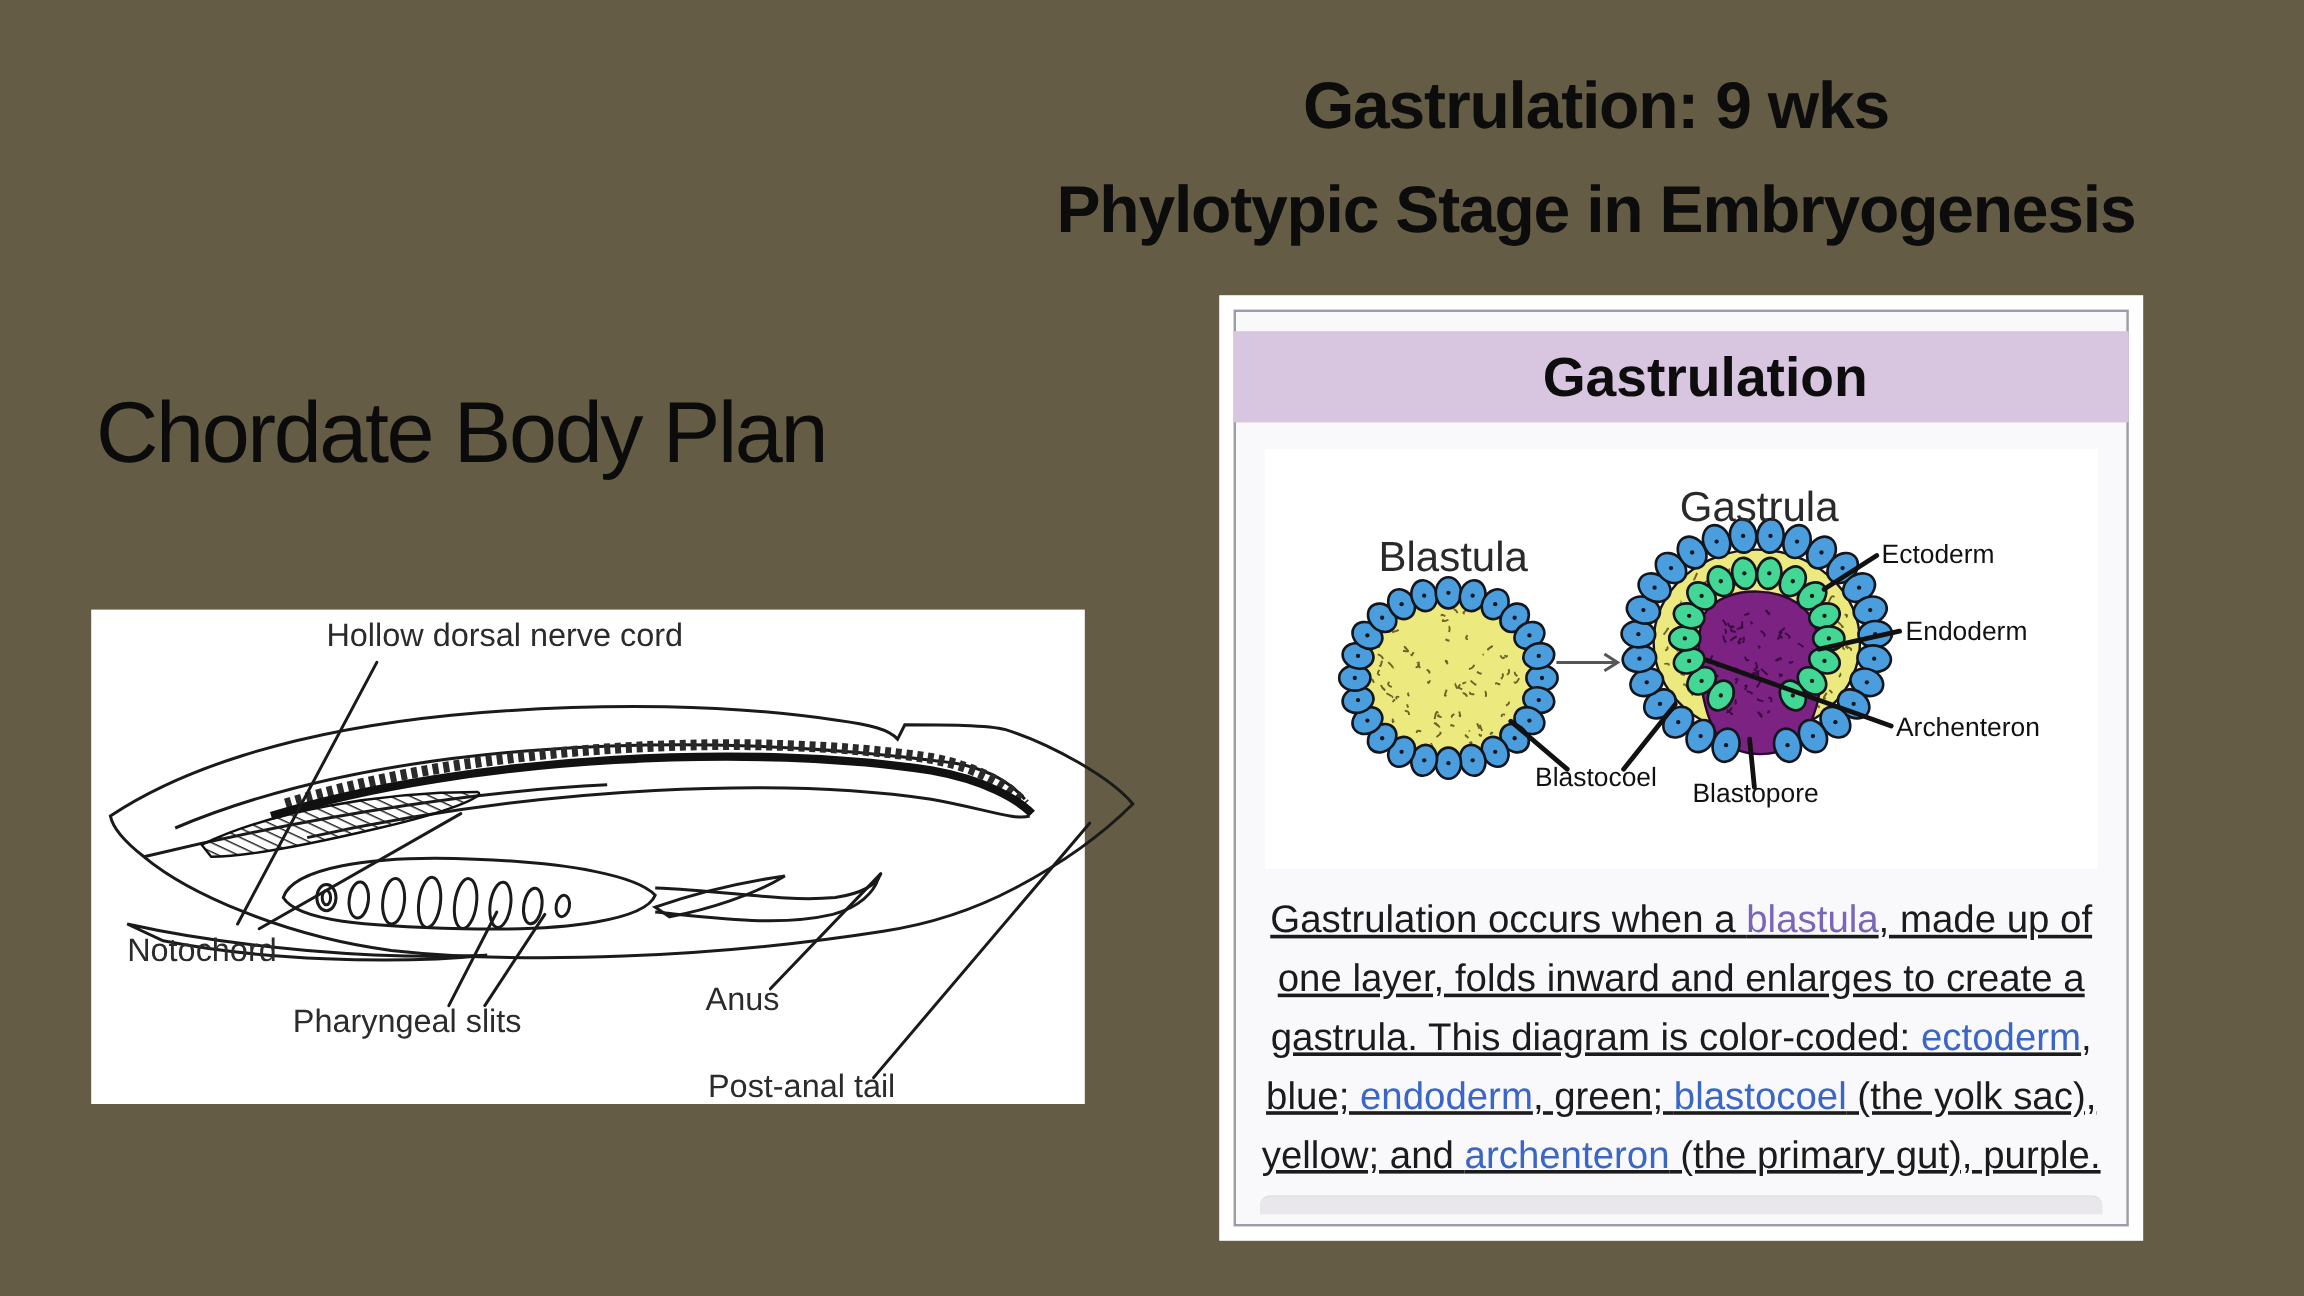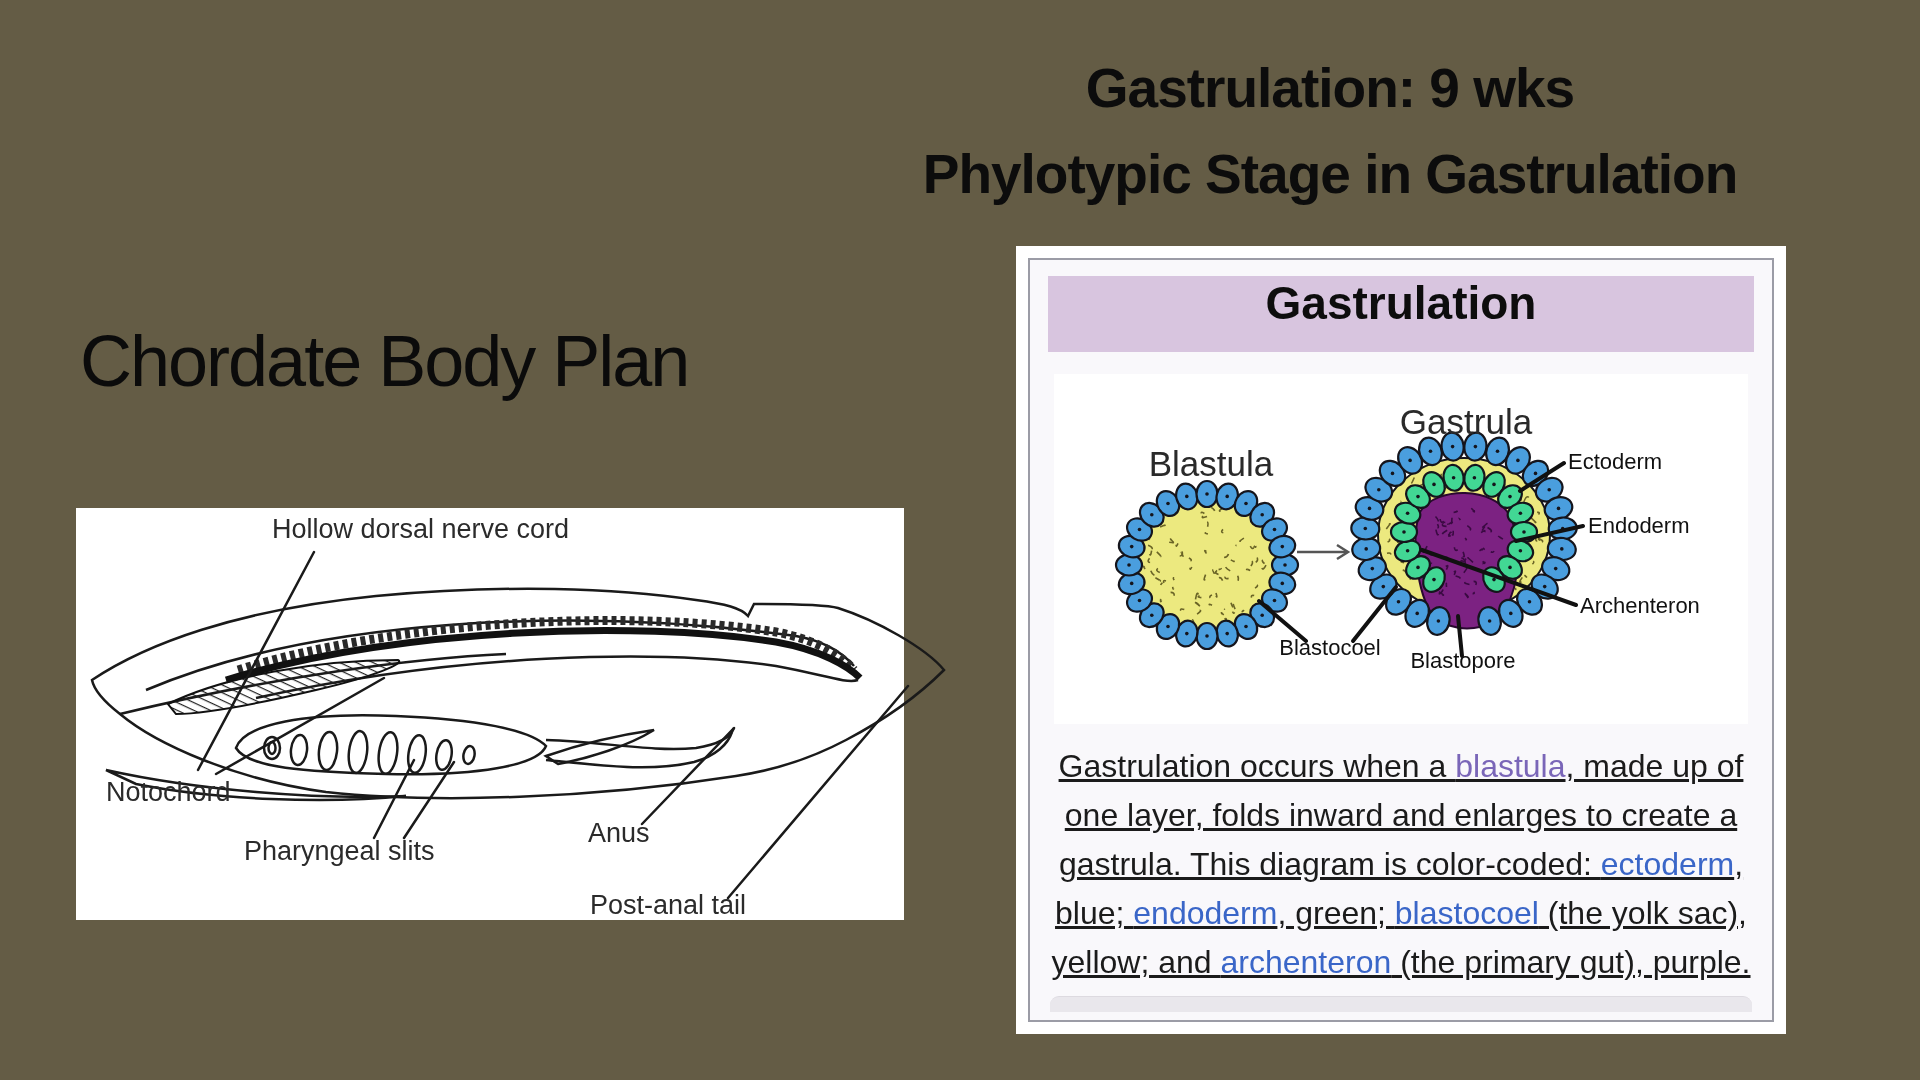--- a/index.html
+++ b/index.html
@@ -26,22 +26,22 @@
   .gastrulation-card{
     position:absolute;left:1016px;top:246px;width:770px;height:788px;
     background:#ffffff;box-sizing:border-box;padding:12px;
   }
   .card-inner{
     width:100%;height:100%;box-sizing:border-box;border:2px solid #9b9ca6;
     background:#f9f8fb;position:relative;display:flex;flex-direction:column;align-items:center;
   }
   .card-header{
     margin-top:16px;width:706px;height:76px;background:var(--band);
-    display:flex;justify-content:center;
-    font-size:46px;font-weight:bold;color:#0d0d0d;
+    display:flex;align-items:center;justify-content:center;
+    font-size:46px;font-weight:bold;color:#0d0d0d;padding-left:40px;
   }
   .card-image{margin-top:22px;width:694px;height:350px;background:#ffffff}
   .card-caption{
     margin-top:18px;width:700px;text-align:center;
     font-size:32px;line-height:49px;color:#1b1b1b;text-decoration:underline;
   }
   .seg-link{color:var(--link)}
   .seg-visited{color:var(--visited)}
   .card-footer-strip{
     position:absolute;bottom:8px;left:20px;width:calc(100% - 40px);height:16px;
@@ -54,21 +54,21 @@
   .gleader{stroke:#111;stroke-width:4;fill:none;stroke-linecap:round}
   .fig-label{font-size:27px;fill:#2b2b2b;font-family:"Liberation Sans",sans-serif}
   .dtitle{font-size:35px;fill:#2a2a2a;font-family:"Liberation Sans",sans-serif}
   .dlabel{font-size:22px;fill:#111;font-family:"Liberation Sans",sans-serif}
 </style>
 </head>
 <body>
 
 <div class="slide-title">
   <div>Gastrulation: 9 wks</div>
-  <div>Phylotypic Stage in Gastrulation</div>
+  <div>Phylotypic Stage in Embryogenesis</div>
 </div>
 
 <div class="main-heading">Chordate Body Plan</div>
 
 <div class="chordate-figure">
   <svg width="880" height="412" viewBox="0 0 880 412" xmlns="http://www.w3.org/2000/svg">
     <defs>
       <pattern id="hatch" width="7" height="7" patternUnits="userSpaceOnUse" patternTransform="rotate(115)">
         <line x1="0" y1="0" x2="0" y2="7" stroke="#222" stroke-width="2.4"></line>
       </pattern>

